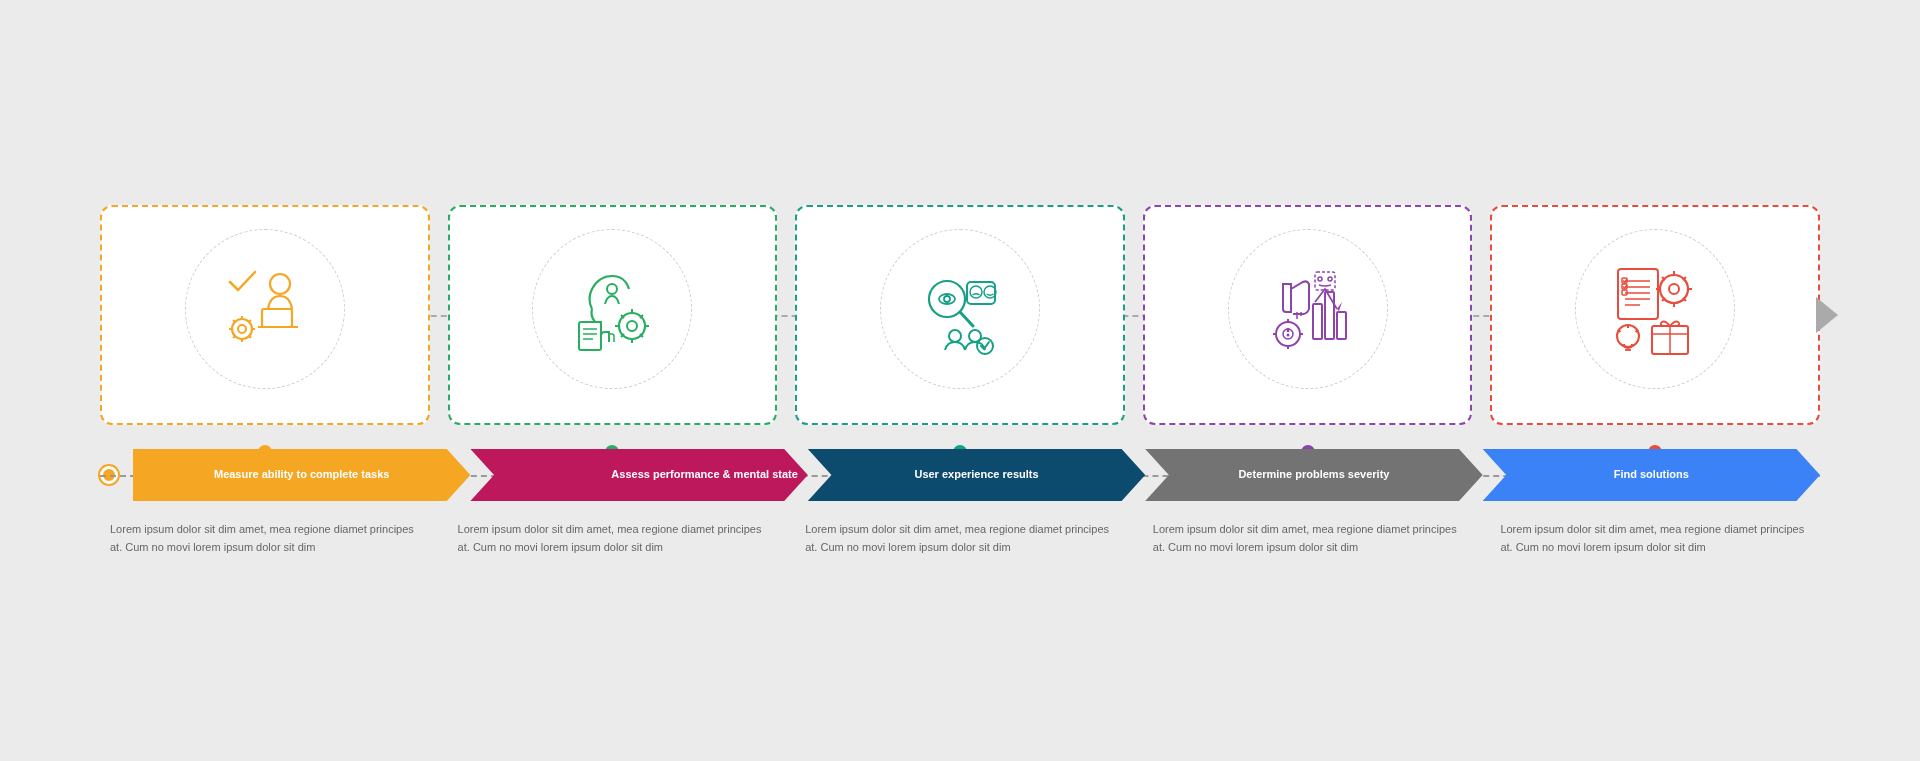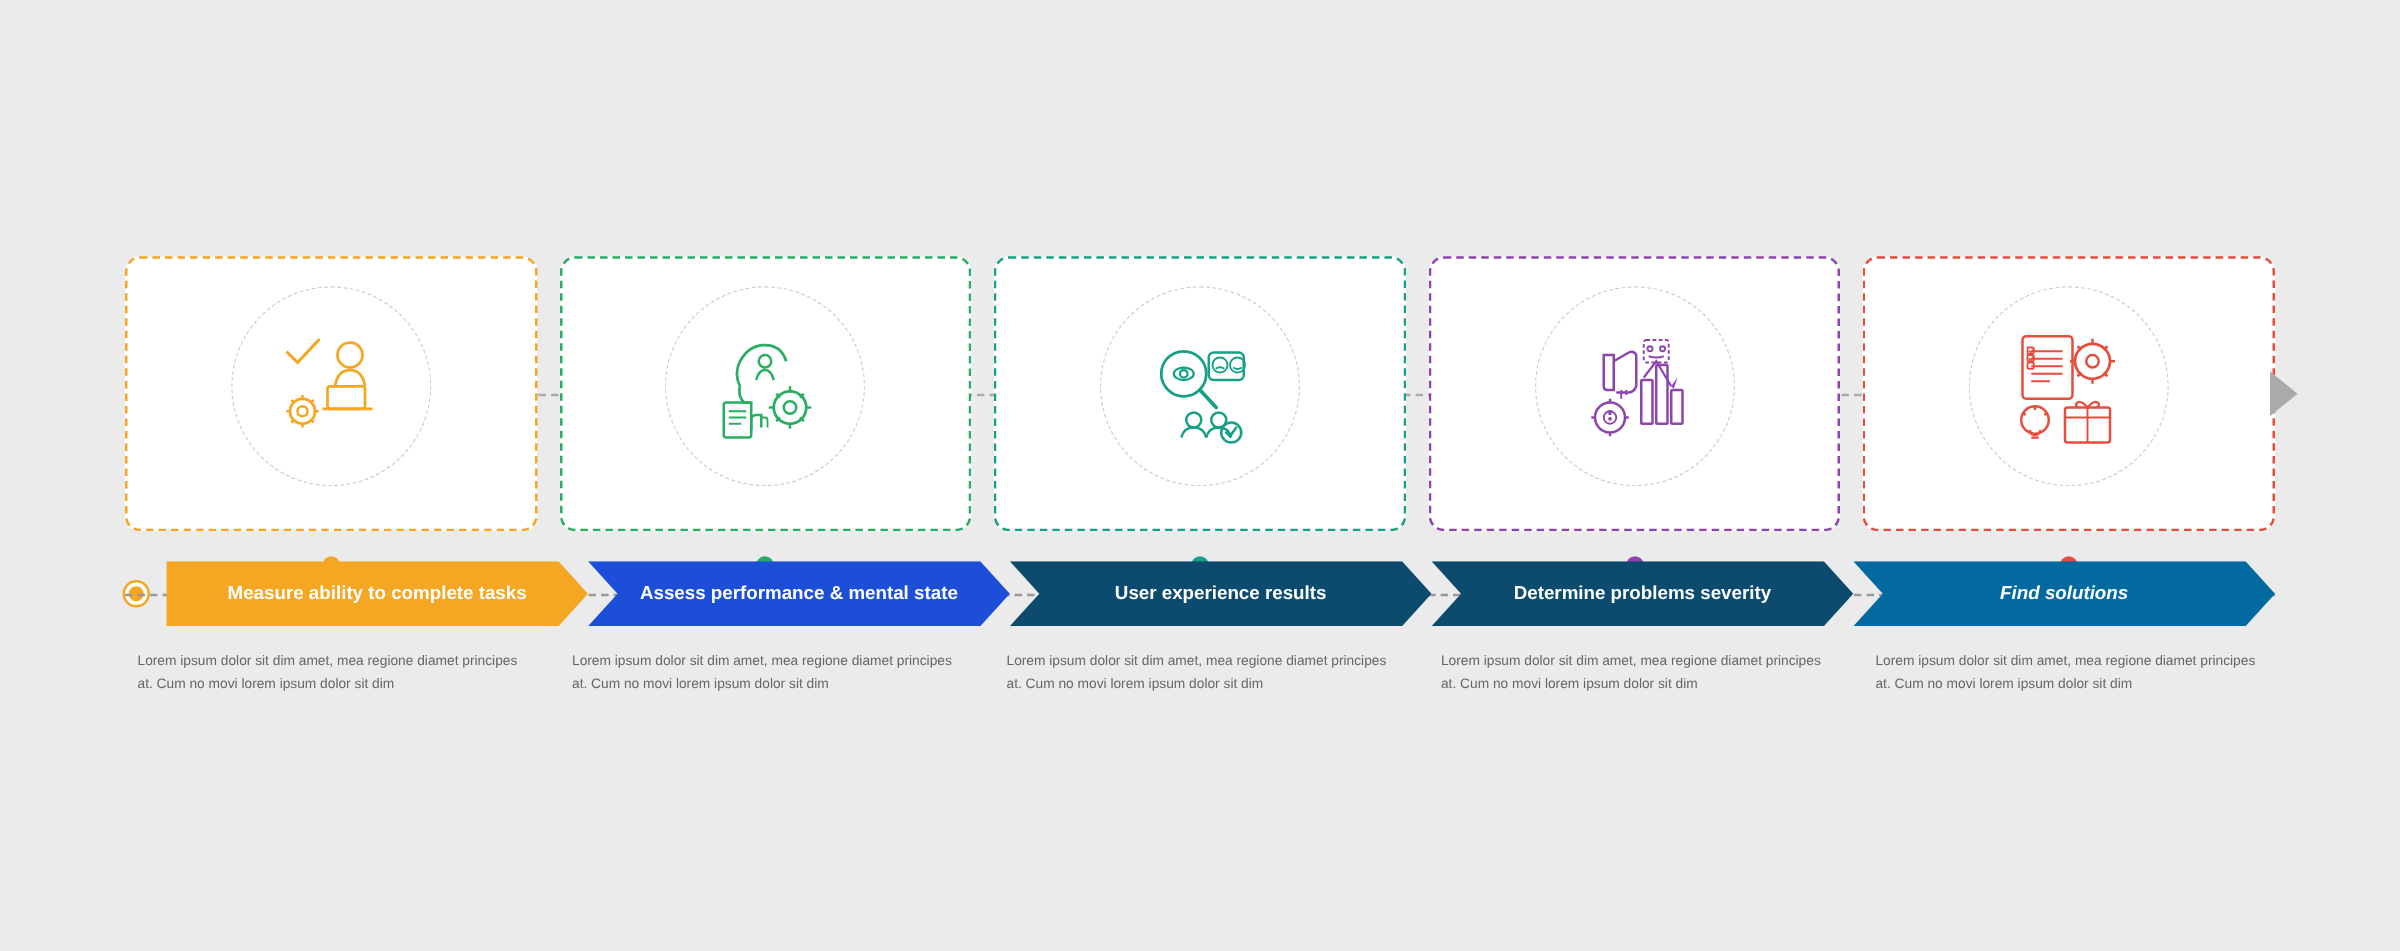--- a/index.html
+++ b/index.html
@@ -111,32 +111,32 @@
     
     .arrow-shape {
       display: flex;
       align-items: center;
       justify-content: center;
       position: relative;
       height: 52px;
       width: 100%;
       color: white;
       font-weight: 700;
-      font-size: 15px;
+      font-size: 11px;
       text-align: center;
       clip-path: polygon(0% 0%, 93% 0%, 100% 50%, 93% 100%, 0% 100%, 7% 50%);
     }
     .arrow-shape.first {
       clip-path: polygon(0% 0%, 93% 0%, 100% 50%, 93% 100%, 0% 100%);
     }
     .arrow-1 { background: #f5a623; }
-    .arrow-2 { background: #1d4ed8; }
+    .arrow-2 { background: #be185d; justify-content: flex-end; }
     .arrow-3 { background: #0c4a6e; }
-    .arrow-4 { background: #0c4a6e; }
-    .arrow-5 { background: #0369a1; font-style: italic; }
+    .arrow-4 { background: #737373; }
+    .arrow-5 { background: #3b82f6; }
     .tdot-1 { background: #f5a623; box-shadow: 0 0 0 2px #f5a623; }
 
     
     .arrow-text {
       padding: 0 10px;
       line-height: 1.2;
     }
 
     
     .bottom-row {

